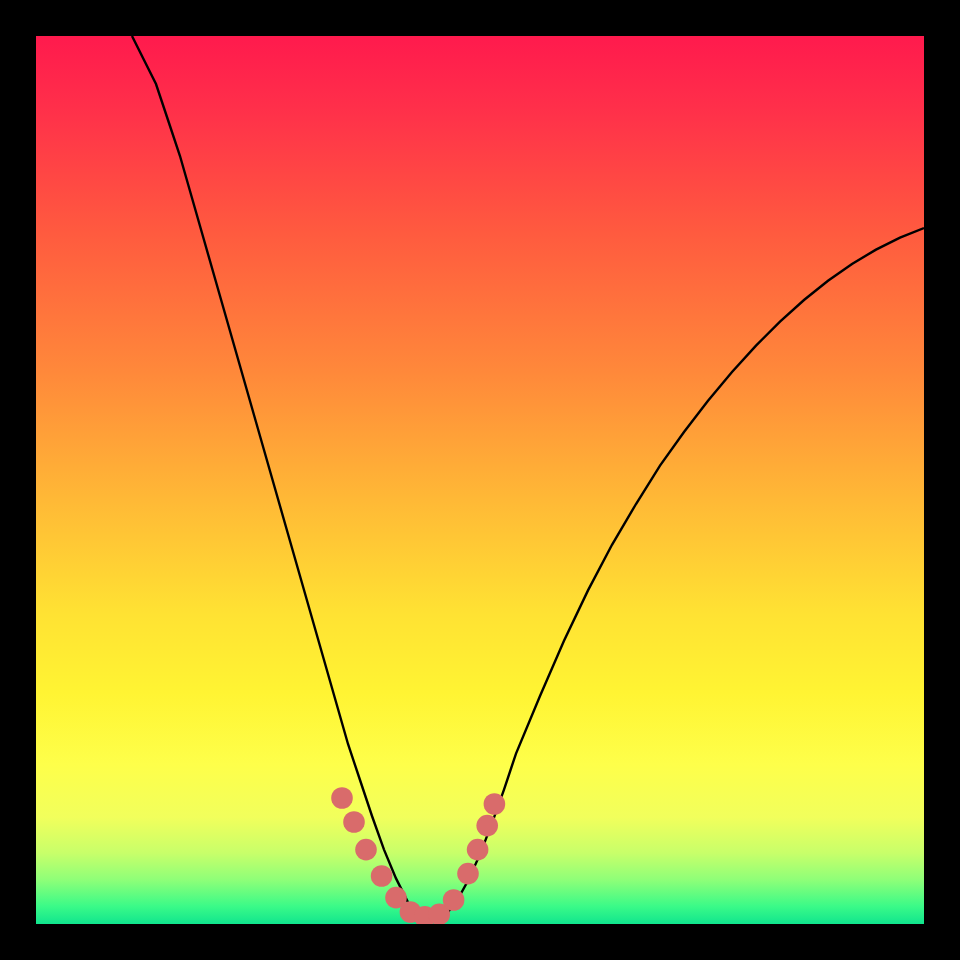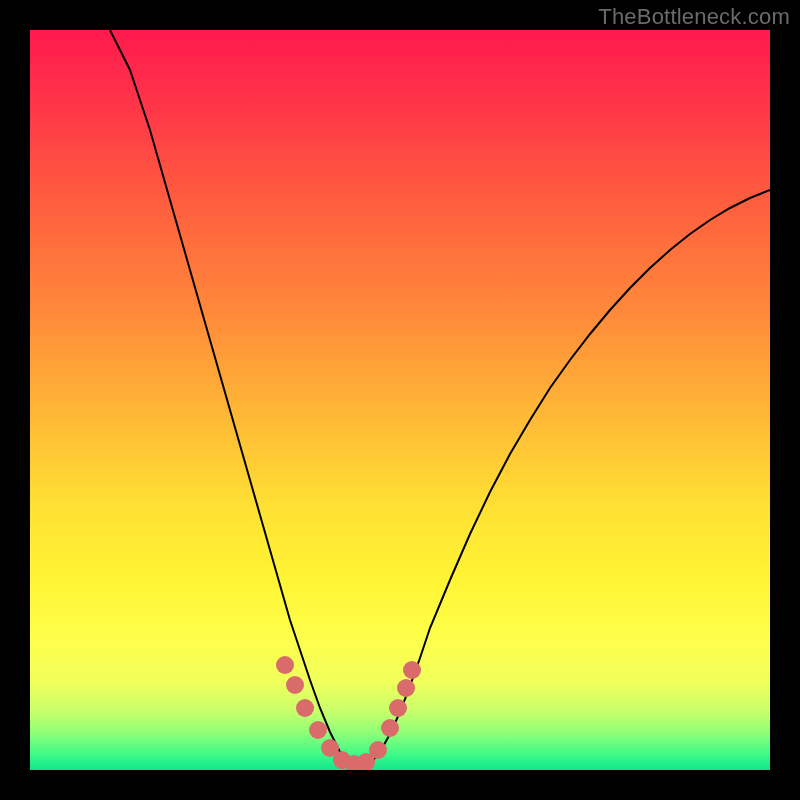--- a/index.html
+++ b/index.html
@@ -62,21 +62,20 @@
   }
   .dot {
     fill: #d96b6b;
     stroke: none;
   }
 </style>
 </head>
 <body>
 
 <div class="frame">
-  <div class="watermark">TheBottleneck.com</div>
   <div class="plot">
     <svg class="curve" width="740" height="740" viewBox="0 0 740 740">
       <path id="curve-path" class="curve-path" d="M80 0 L90 20 L100 40 L110 70 L120 100 L130 135 L140 170 L150 205 L160 240 L170 275 L180 310 L190 345 L200 380 L210 415 L220 450 L230 485 L240 520 L250 555 L260 590 L270 620 L280 650 L290 678 L300 702 L310 722 L320 734 L330 738 L340 734 L350 722 L360 704 L370 682 L380 656 L390 628 L400 598 L420 550 L440 504 L460 462 L480 424 L500 390 L520 358 L540 330 L560 304 L580 280 L600 258 L620 238 L640 220 L660 204 L680 190 L700 178 L720 168 L740 160"></path>
       <g id="dots-group">
           <circle cx="255" cy="635" r="9" class="dot"></circle>
           <circle cx="265" cy="655" r="9" class="dot"></circle>
           <circle cx="275" cy="678" r="9" class="dot"></circle>
           <circle cx="288" cy="700" r="9" class="dot"></circle>
           <circle cx="300" cy="718" r="9" class="dot"></circle>
           <circle cx="312" cy="730" r="9" class="dot"></circle>

